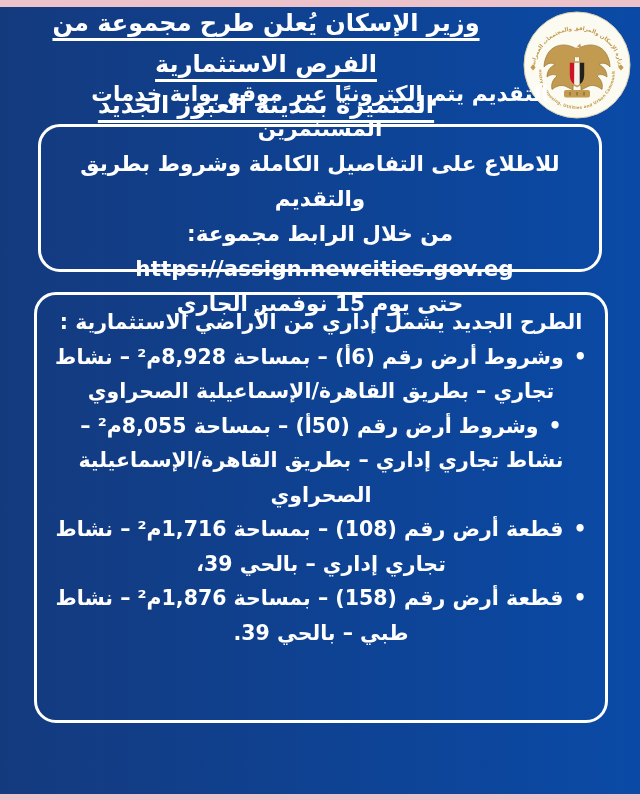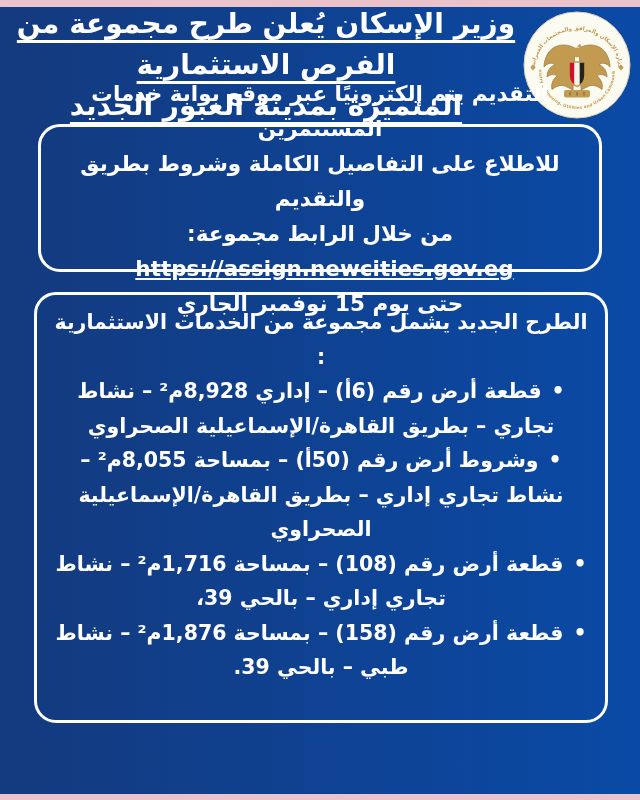--- a/index.html
+++ b/index.html
@@ -14,21 +14,21 @@
   }
   .frame{position:absolute;left:0;right:0;background:var(--frame-pink);z-index:5;}
   .frame.top{top:0;height:7px;}
   .frame.bottom{bottom:0;height:6px;}
 
   .header{
     position:absolute;top:7px;left:0;right:0;height:114px;
     display:flex;align-items:center;padding:0 4px;box-sizing:border-box;
   }
   .logo{flex:0 0 auto;width:110px;height:110px;margin:2px 4px 0 2px;}
-  .title{flex:1;text-align:center;color:var(--text);font-size:28px;line-height:41px;padding-left:8px;}
+  .title{flex:1;text-align:center;color:var(--text);font-size:24px;line-height:41px;padding-left:8px;}
   .title .u{
     text-decoration:underline;
     text-decoration-thickness:2.5px;
     text-underline-offset:7px;
   }
 
   .box{
     position:absolute;box-sizing:border-box;
     border:3px solid var(--box-border);
     border-radius:22px;
@@ -37,21 +37,21 @@
   .apply-box{
     top:124px;left:38px;width:564px;height:148px;
     display:flex;flex-direction:column;justify-content:center;
     font-size:21.5px;line-height:35px;padding:4px 12px;
   }
   .offering-box{
     top:292px;left:34px;width:574px;height:431px;
     padding:10px 12px;font-size:20.5px;line-height:34.5px;
     overflow:hidden;
   }
-  .url{margin-inline-start:9px;unicode-bidi:embed;text-decoration:underline;}
+  .url{margin-inline-start:9px;unicode-bidi:embed;}
   .bullet{margin-inline-end:10px;}
 
   .arc-ar{fill:var(--logo-gold);font-size:5.5px;font-weight:bold;}
   .arc-en{fill:var(--logo-gold);font-size:4.1px;font-weight:bold;letter-spacing:.2px;}
   .gold{fill:var(--logo-gold);}
   .gold-stroke{stroke:var(--logo-gold-dark);stroke-width:.6;}
 </style>
 </head>
 <body>
 
@@ -110,23 +110,23 @@
     <div>التقديم يتم إلكترونيًا عبر موقع بوابة خدمات المستثمرين</div>
     <div>للاطلاع على التفاصيل الكاملة وشروط بطريق والتقديم</div>
     <div>
       <span>من خلال الرابط مجموعة:</span>
       <span class="url" dir="ltr">https://assign.newcities.gov.eg</span>
     </div>
     <div>حتى يوم 15 نوفمبر الجاري</div>
   </section>
 
   <section class="box offering-box">
-    <div>الطرح الجديد يشمل مجموعة من الخدمات الاستثمارية :</div>
+    <div>الطرح الجديد يشمل إداري من الأراضي الاستثمارية :</div>
     <div class="item">
-      <span class="bullet">•</span><span>قطعة أرض رقم (6أ) – إداري 8,928م² – نشاط تجاري – بطريق القاهرة/الإسماعيلية الصحراوي</span>
+      <span class="bullet">•</span><span>وشروط أرض رقم (6أ) – بمساحة 8,928م² – نشاط تجاري – بطريق القاهرة/الإسماعيلية الصحراوي</span>
     </div>
     <div class="item">
       <span class="bullet">•</span><span>وشروط أرض رقم (50أ) – بمساحة 8,055م² – نشاط تجاري إداري – بطريق القاهرة/الإسماعيلية الصحراوي</span>
     </div>
     <div class="item">
       <span class="bullet">•</span><span>قطعة أرض رقم (108) – بمساحة 1,716م² – نشاط تجاري إداري – بالحي 39،</span>
     </div>
     <div class="item">
       <span class="bullet">•</span><span>قطعة أرض رقم (158) – بمساحة 1,876م² – نشاط طبي – بالحي 39.</span>
     </div>

